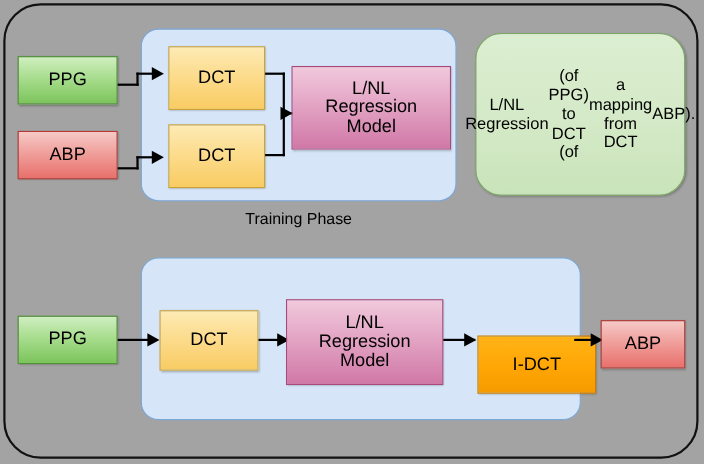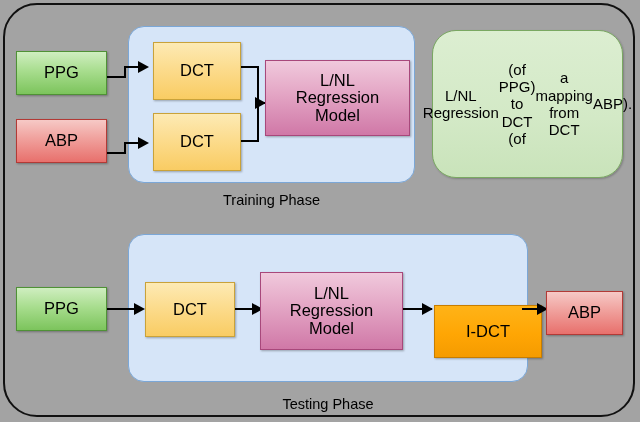--- a/index.html
+++ b/index.html
@@ -160,17 +160,14 @@
     <span>I-DCT</span>
   </div>
 
   <div class="ln ln-h" style="left:522px;top:308px;width:26px;"></div>
   <div class="arrow" style="left:537px;top:302.5px;"></div>
 
   <div class="node n-red" style="left:546px;top:291px;width:77px;height:44px;font-size:16.5px;">
     <span>ABP</span>
   </div>
 
-  <div class="phase-label" style="left:128px;top:396px;width:400px;font-size:14.5px;">
-    <span>Testing Phase</span>
-  </div>
 
 </div>
 
 </body></html>

